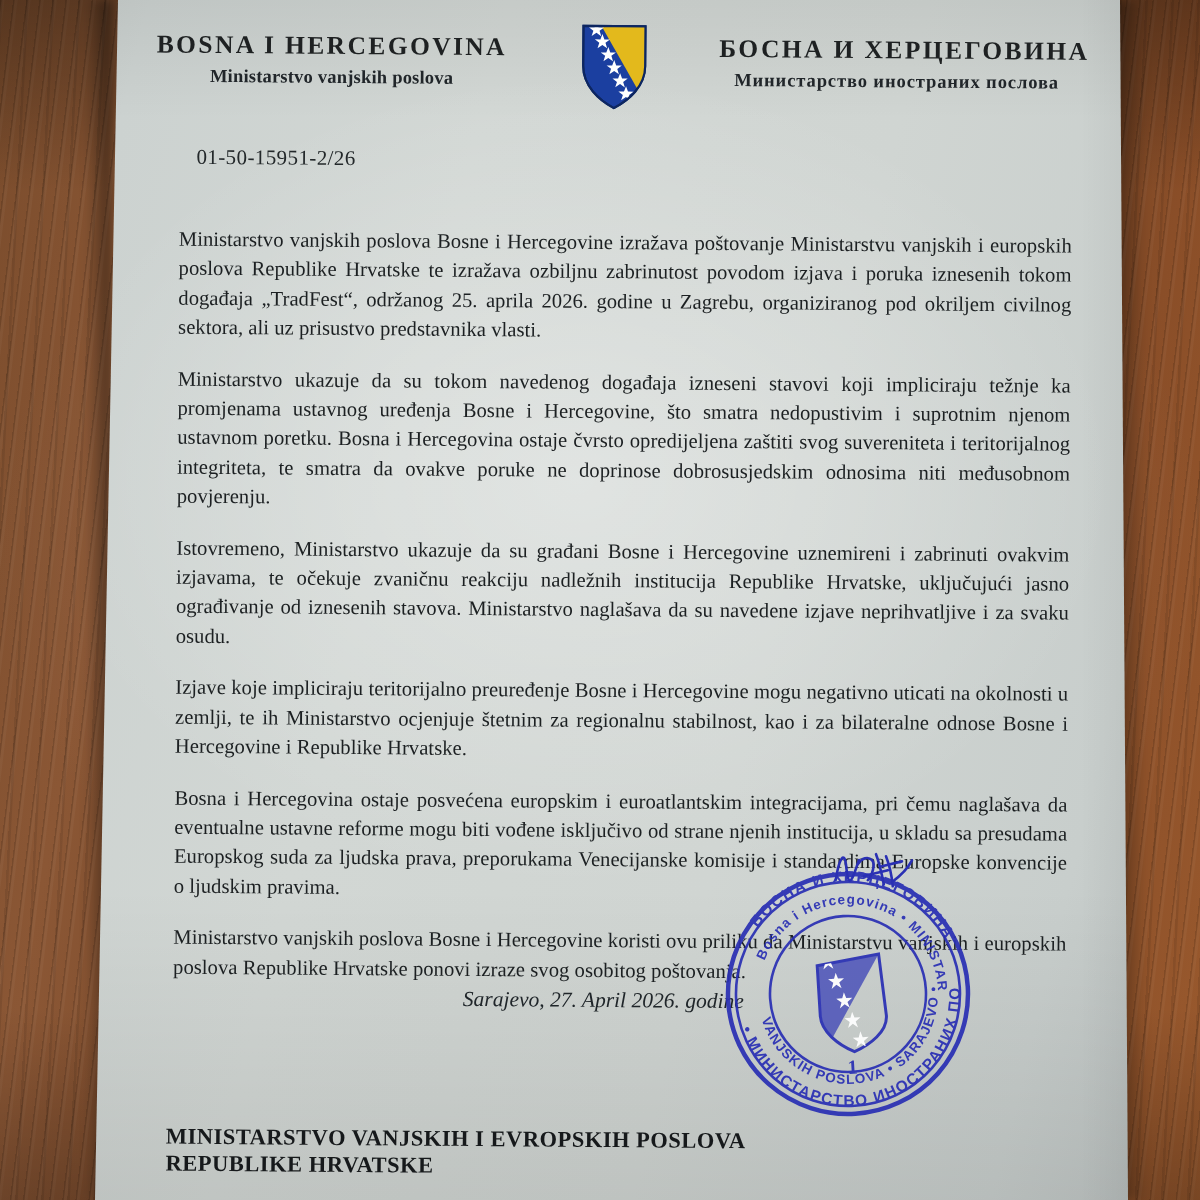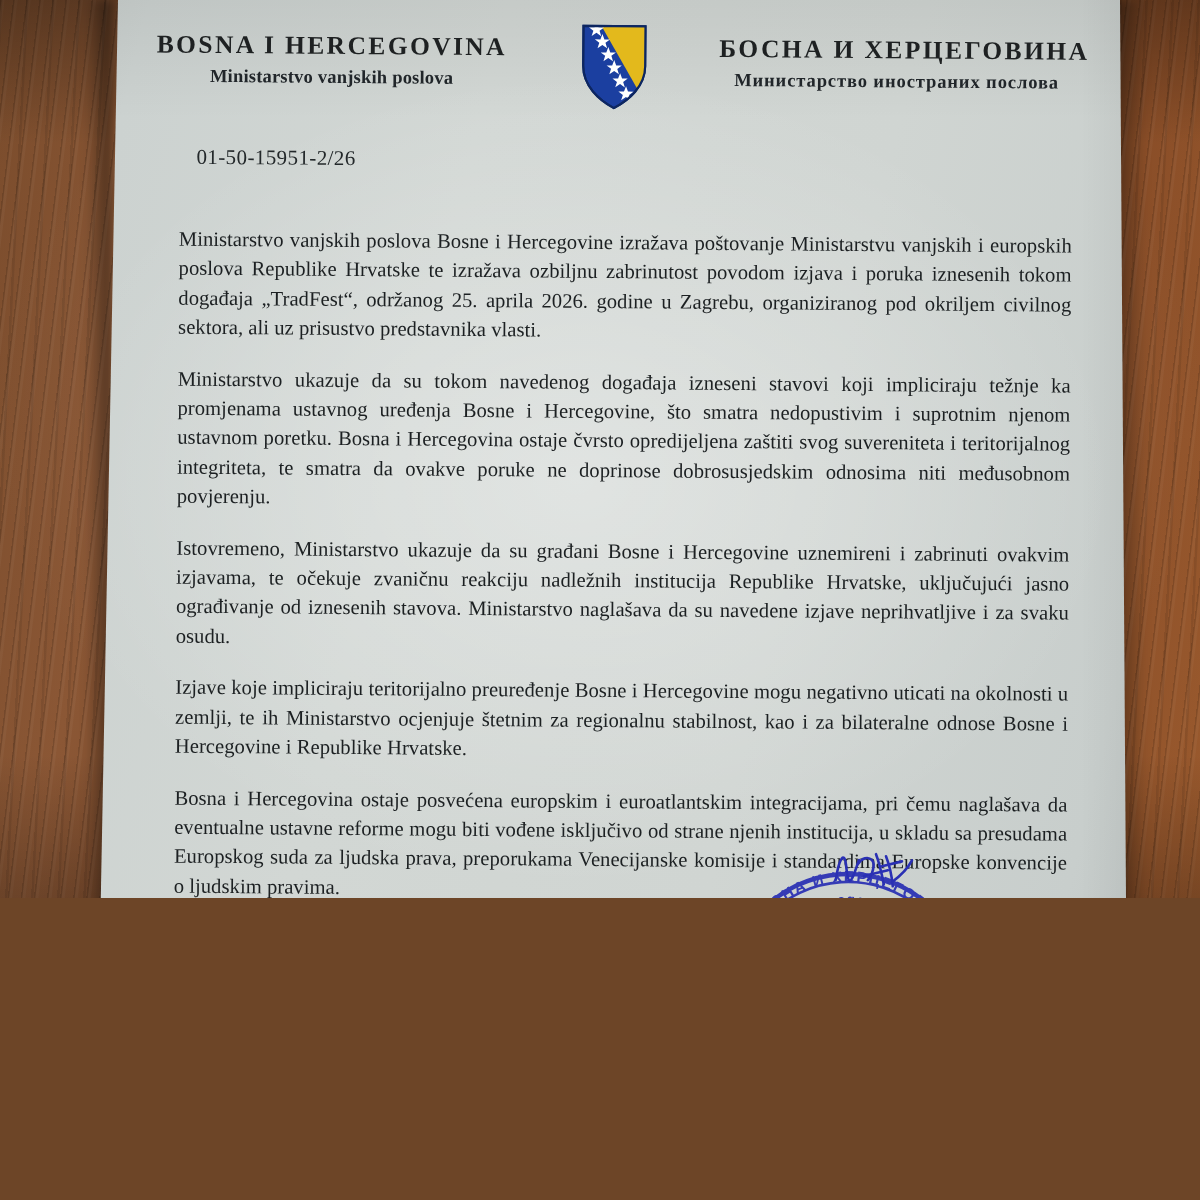--- a/index.html
+++ b/index.html
@@ -9,21 +9,21 @@
     height: 1200px;
     overflow: hidden;
     font-family: "Liberation Serif", serif;
     background: #6d4527;
   }
 
   
   #photo {
     position: relative;
     width: 1200px;
-    height: 898px;
+    height: 1200px;
     overflow: hidden;
     background:
       linear-gradient(100deg,
         #7a4c2c 0%,
         #8b5735 14%,
         #7b4a2b 30%,
         #5d3720 55%,
         #6a3f23 72%,
         #8a4e28 86%,
         #9a5a2e 100%);

